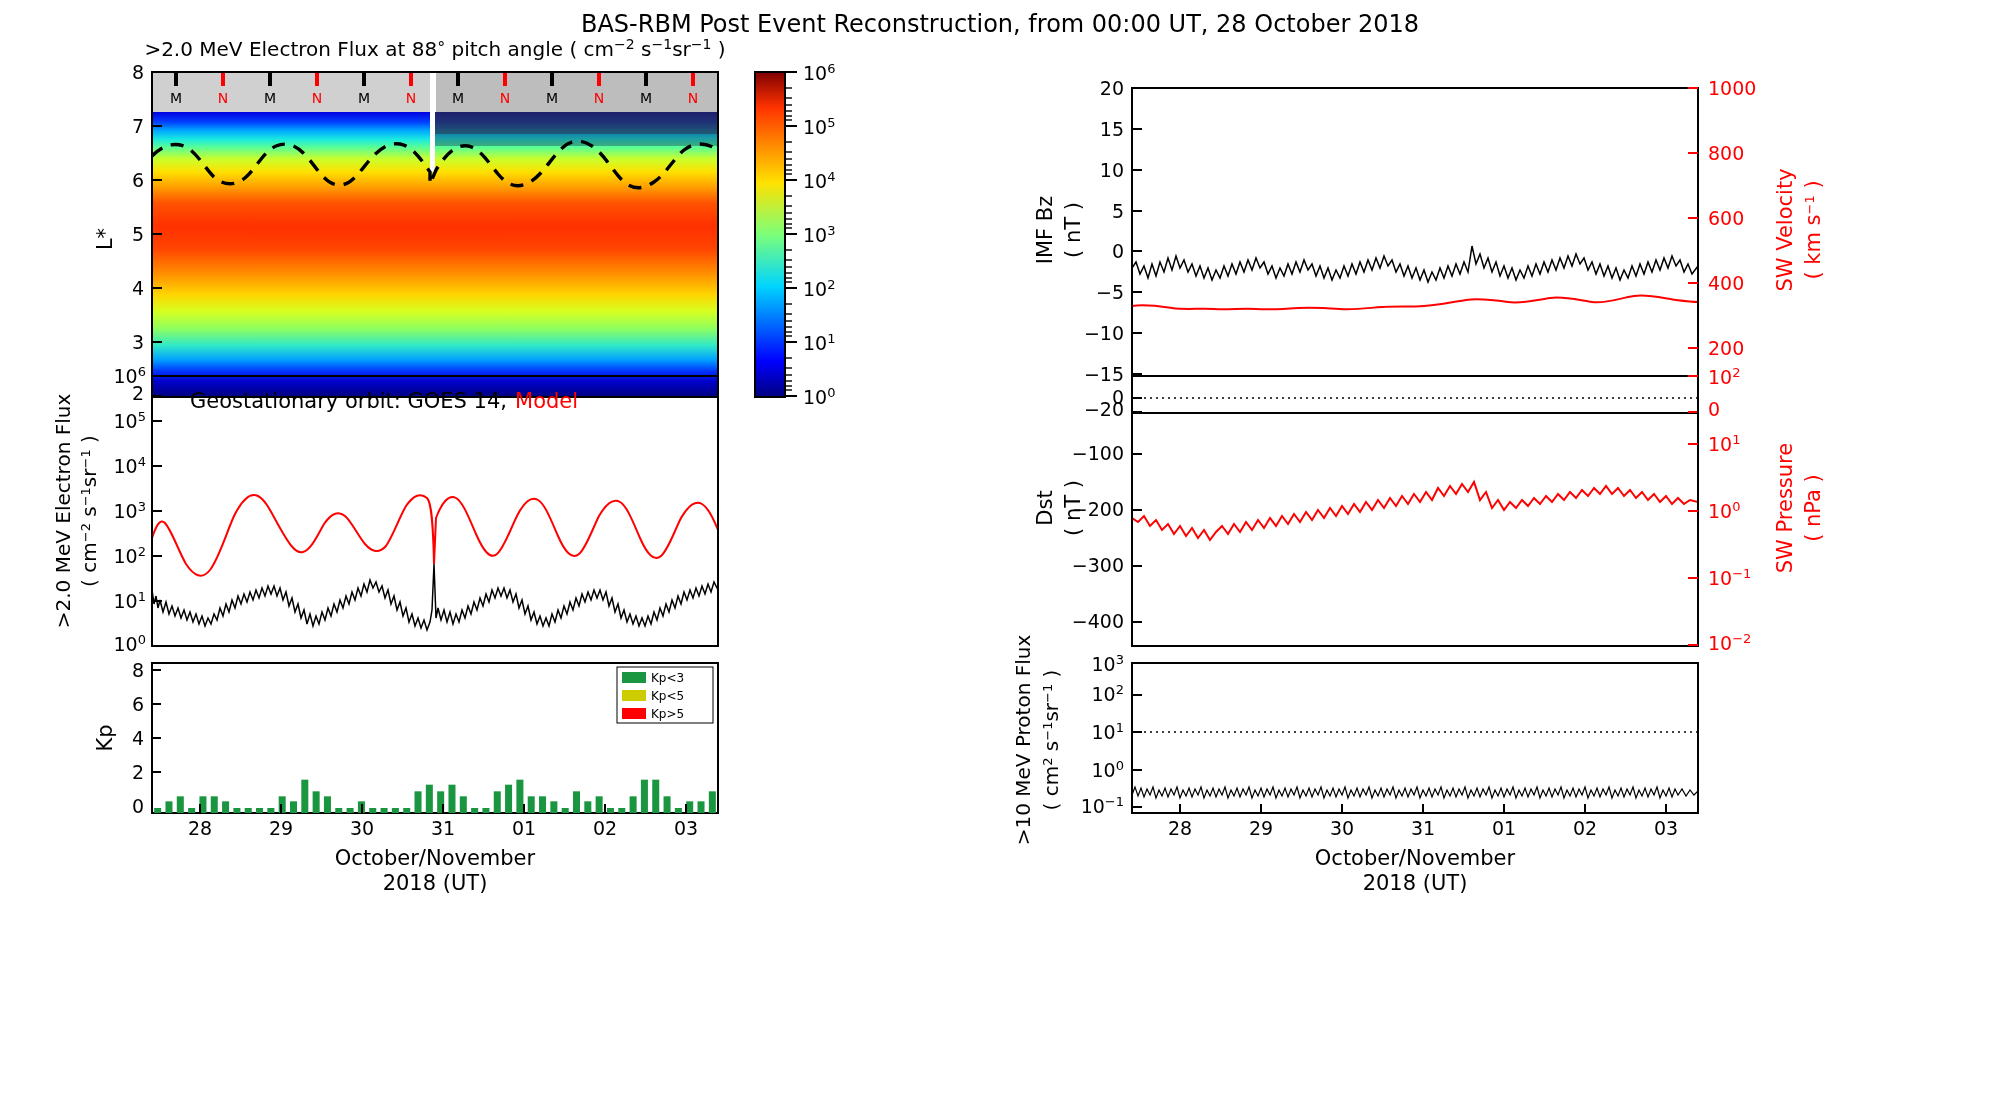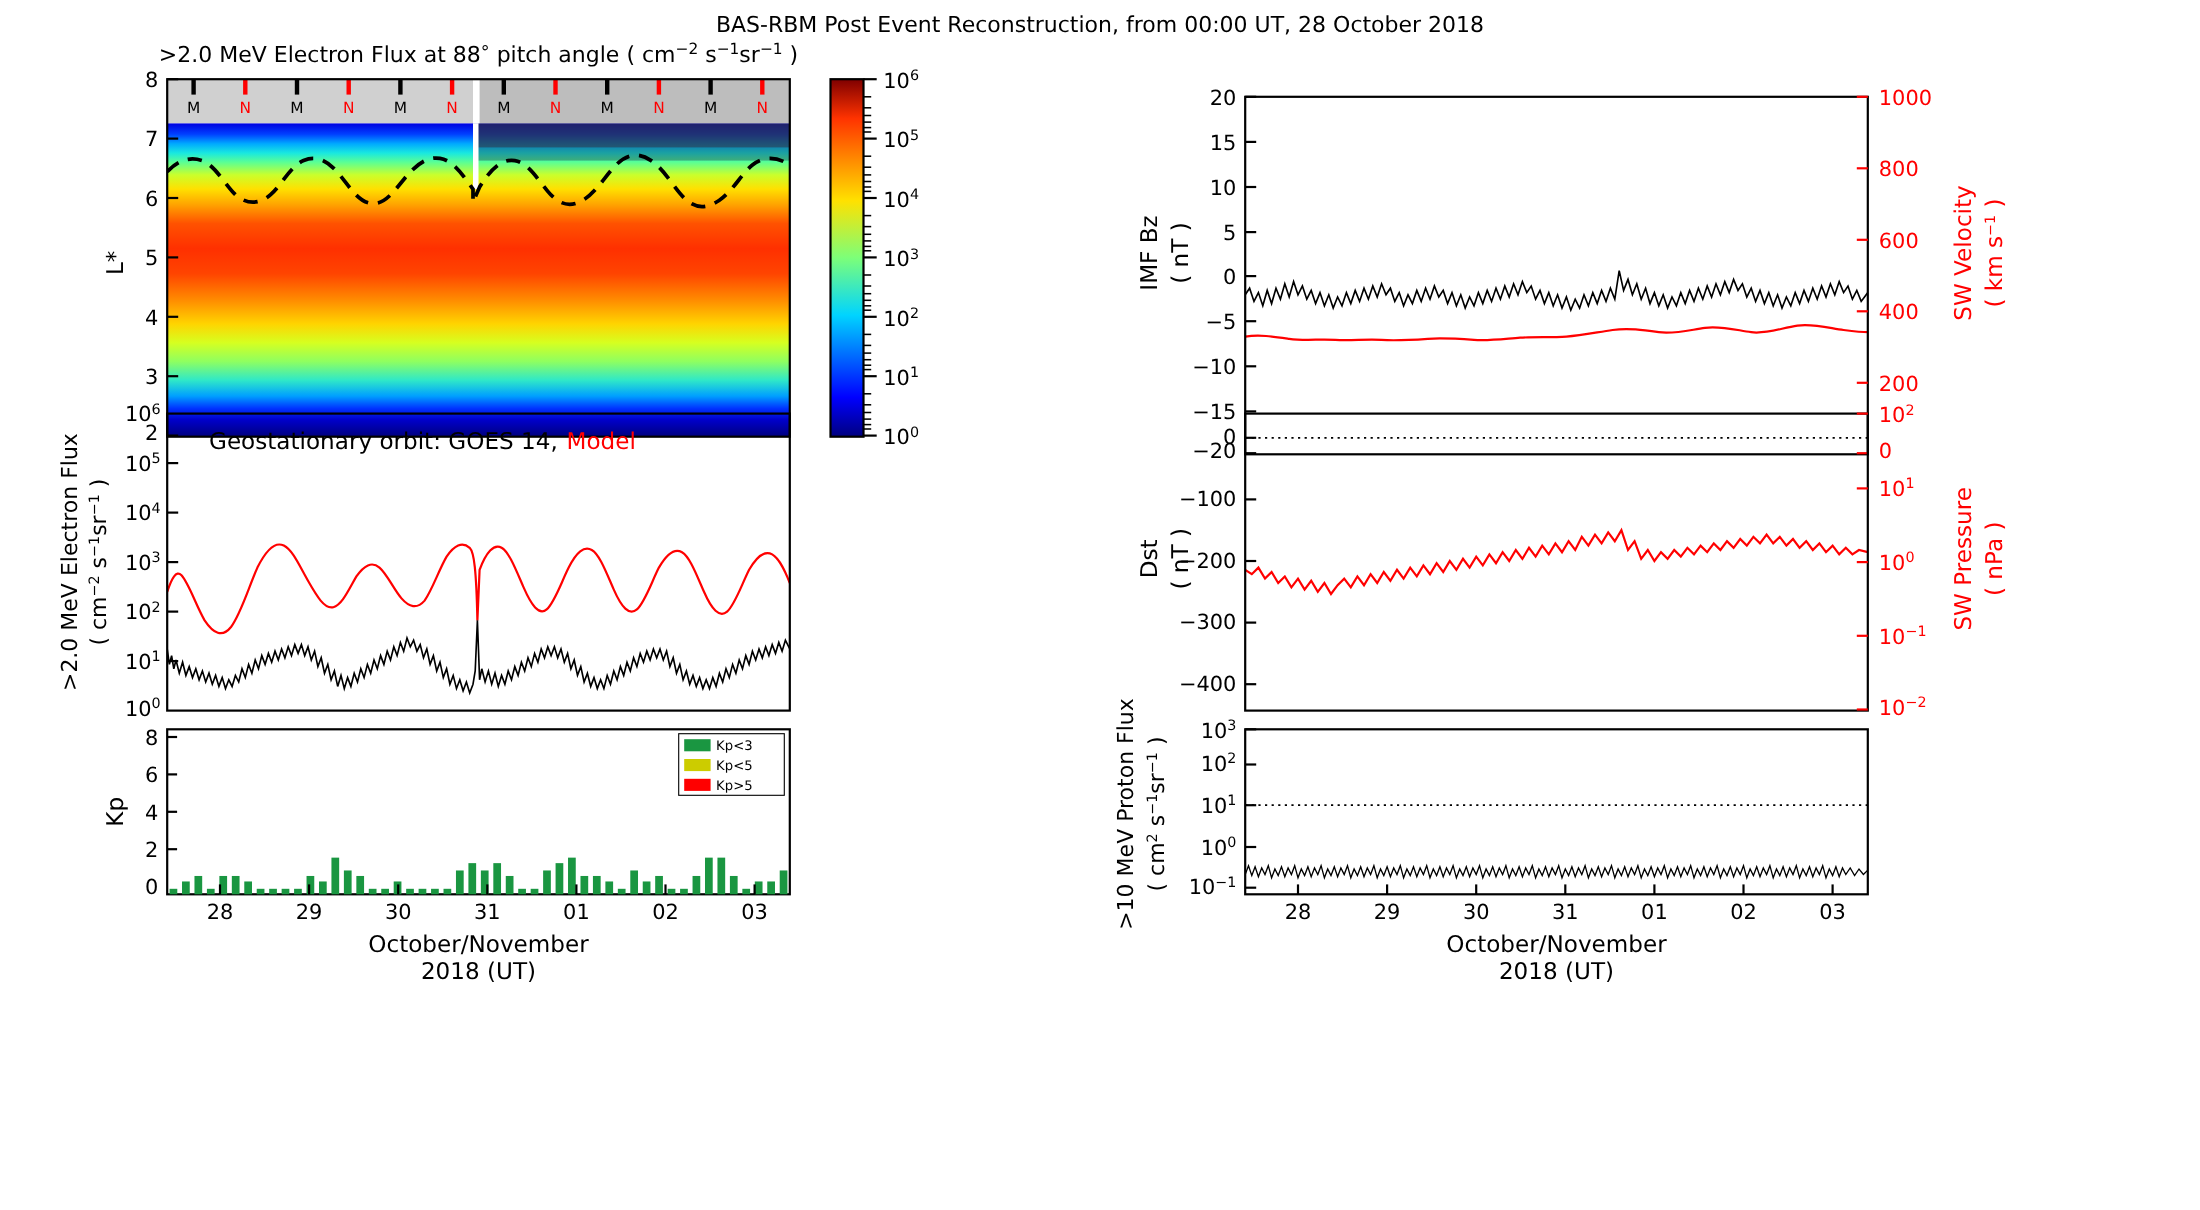--- a/index.html
+++ b/index.html
@@ -1,19 +1,19 @@
 <!DOCTYPE html>
 <html><head>
 <meta charset="utf-8">
 <style>
   html,body{margin:0;padding:0;background:#fff;}
   body{width:2000px;height:1100px;position:relative;
        font-family:"DejaVu Sans","Liberation Sans",sans-serif;color:#000;}
   .abs{position:absolute;}
-  .ttl{font-size:20px;}
+  .ttl{font-size:24px;}
   svg{display:block;overflow:visible;}
   text{font-family:"DejaVu Sans","Liberation Sans",sans-serif;}
   .frame{fill:none;stroke:#000;stroke-width:2;}
 </style>
 </head>
 <body>
 
 <div class="abs ttl" style="left:0;top:10px;width:2000px;text-align:center;">BAS-RBM Post Event Reconstruction, from 00:00 UT, 28 October 2018</div>
 
 <div class="abs" style="left:0;top:34px;">

